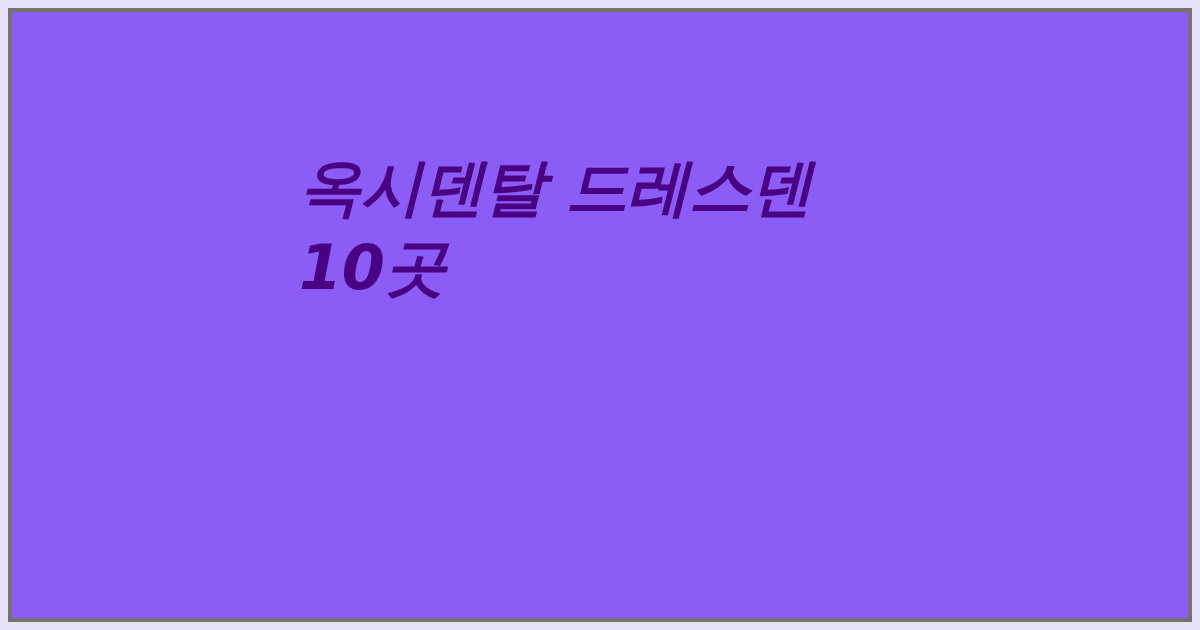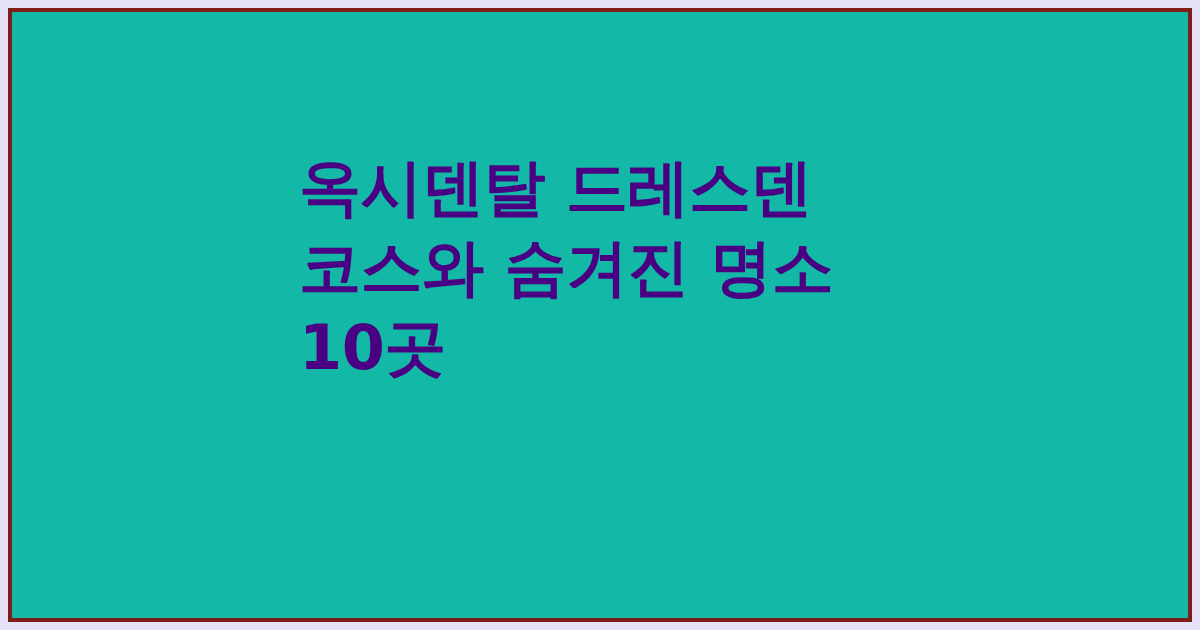--- a/index.html
+++ b/index.html
@@ -20,23 +20,24 @@
     width: 1200px;
     height: 630px;
     background: #E6E2F8;
     padding: 8px;
   }
 
   #frame {
     box-sizing: border-box;
     width: 100%;
     height: 100%;
-    border: 4px solid #7f1d1d;
-    background: #14b8a6;
+    border: 4px solid #737373;
+    background: #8b5cf6;
     position: relative;
+    font-style: italic;
   }
 
   #title-block {
     position: absolute;
     left: 287px;
     top: 136px;
     width: 640px;
   }
 
   .title-line {
@@ -51,18 +52,17 @@
   }
 </style>
 </head>
 <body>
 
 <div id="card">
   <div id="frame">
 
     <div id="title-block">
       <span class="title-line">옥시덴탈 드레스덴</span>
-      <span class="title-line">코스와 숨겨진 명소</span>
       <span class="title-line">10곳</span>
     </div>
 
   </div>
 </div>
 
 </body></html>

